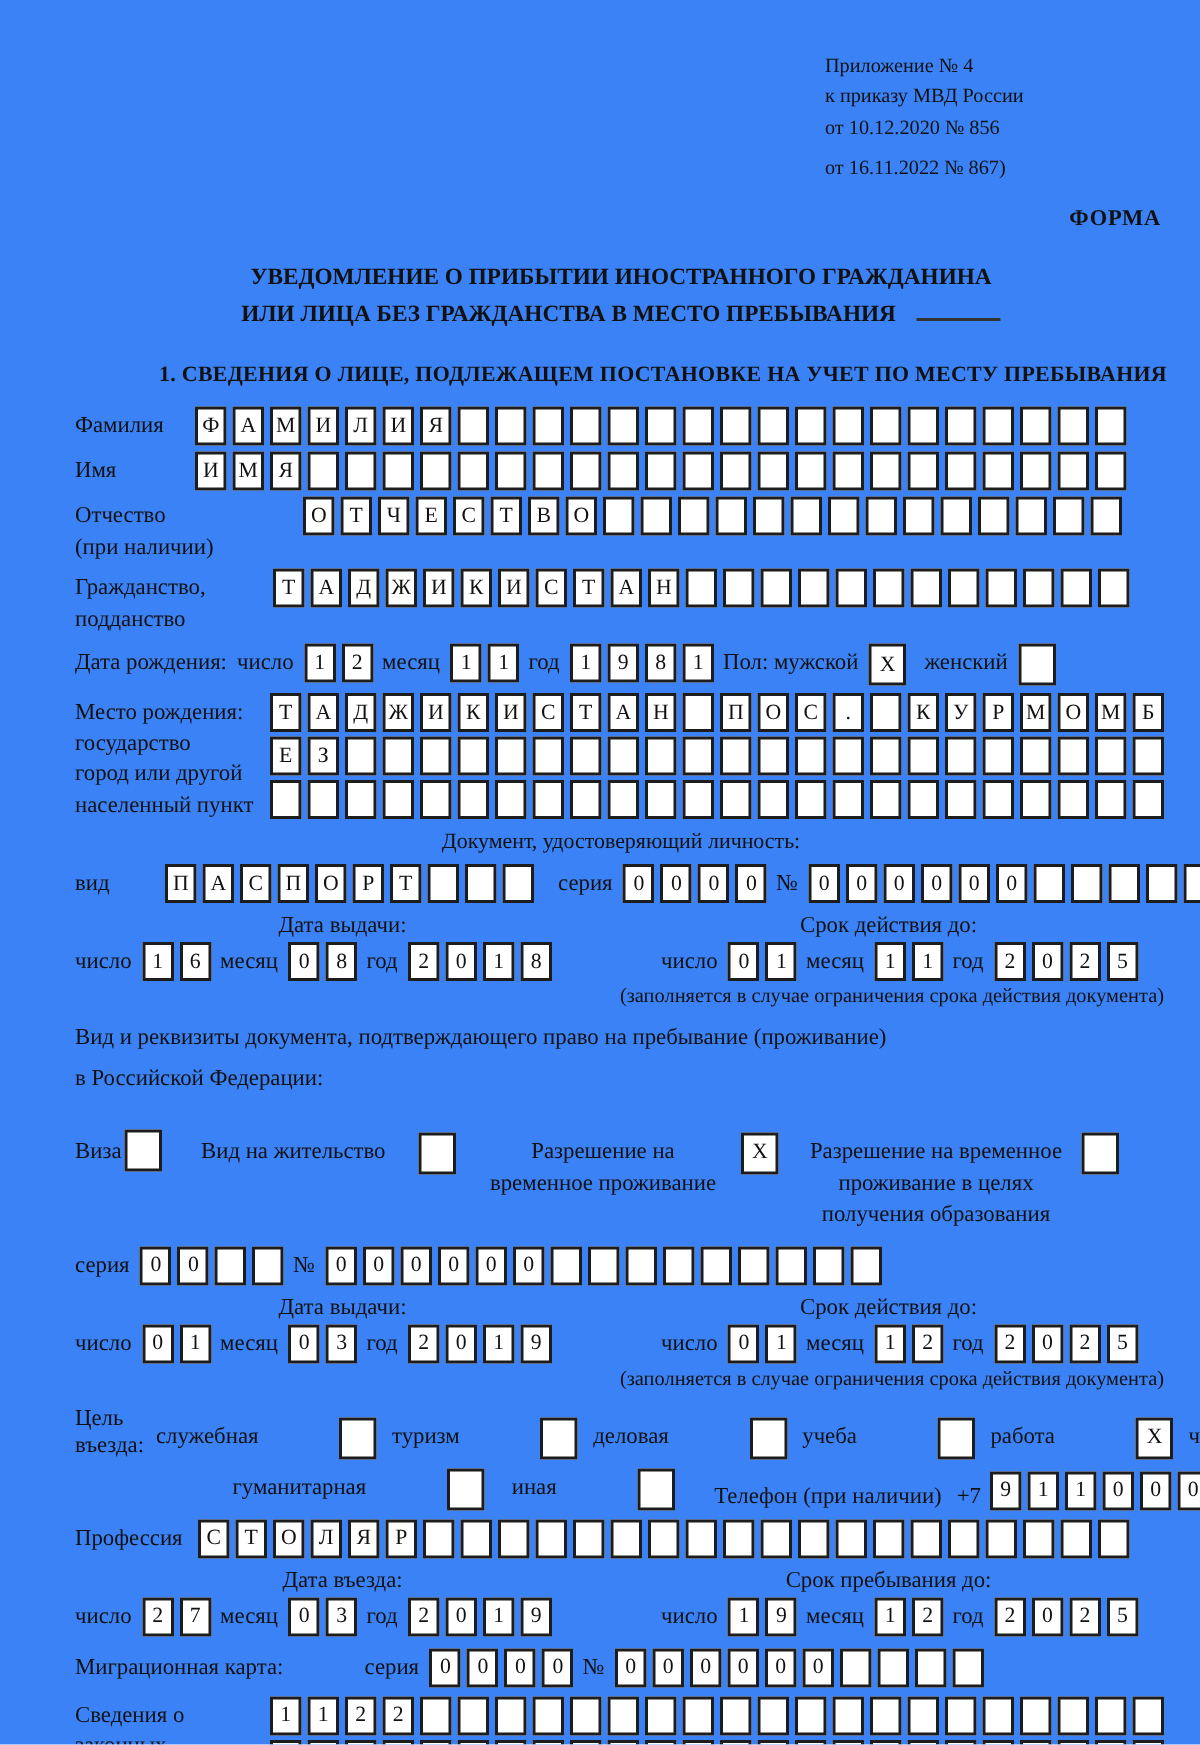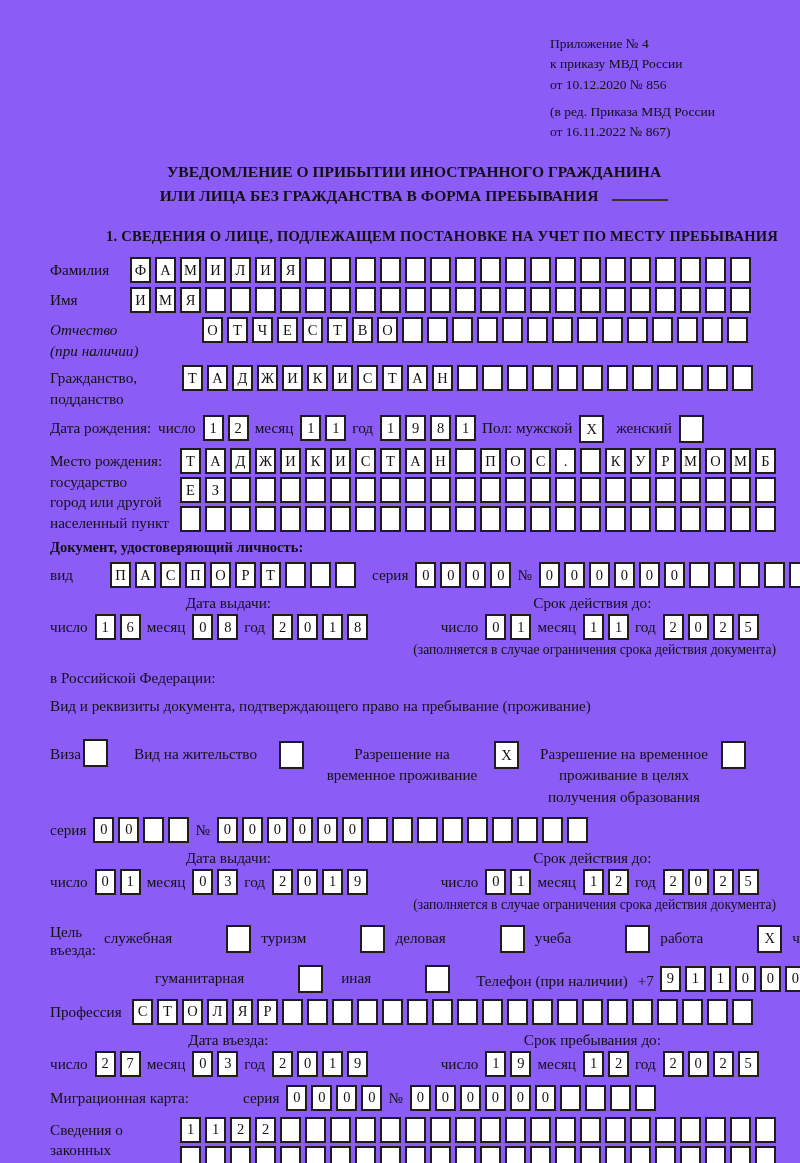--- a/index.html
+++ b/index.html
@@ -1,33 +1,33 @@
 <!DOCTYPE html>
 <html><head>
 <meta charset="utf-8">
 <style>
   html,body{margin:0;padding:0;background:#fff;}
   body{width:800px;font-family:"Liberation Serif","DejaVu Serif",serif;color:#111;}
   .page{position:relative;width:800px;height:1163px;box-sizing:border-box;
-        padding:34px 22px 0 50px;overflow:hidden;background:#8b5cf6;}
+        padding:34px 22px 0 50px;overflow:hidden;background:#3b82f6;}
 
   
   .annex{margin-left:auto;width:228px;font-size:13.5px;line-height:1.5;}
   .annex .edit{margin-top:7px;}
   .forma{text-align:right;font-weight:bold;font-size:15px;margin:16px 4px 0 0;letter-spacing:.5px;}
 
   
   .title{margin-top:18px;text-align:center;font-weight:bold;font-size:15.5px;line-height:1.55;}
   .blank{display:inline-block;width:56px;height:15px;border-bottom:2.2px solid #333;margin-left:14px;}
   .sect{margin-top:20px;margin-bottom:12px;text-align:right;font-weight:bold;font-size:14.6px;letter-spacing:.2px;}
 
   
   .frow{display:flex;align-items:flex-start;margin-bottom:4px;flex-wrap:nowrap;}
   .flabel{font-size:15.2px;line-height:1.35;flex:none;padding-top:3px;}
-  .w80{width:80px;} .w108{width:108px;} .w130{width:130px;} .w152{width:152px;font-style:italic;} .w132{width:132px;}
+  .w80{width:80px;} .w108{width:108px;} .w130{width:130px;} .w152{width:152px;} .w132{width:132px;}
   .col{display:flex;flex-direction:column;}
   .col .boxes{margin-bottom:3px;}
 
   .boxes{display:inline-flex;flex-wrap:nowrap;flex:none;}
   .cell{display:inline-flex;align-items:center;justify-content:center;box-sizing:border-box;
         width:21px;height:26px;border:2px solid #1d1d1d;margin-right:4px;flex:none;
         font-size:14.5px;background:#fff;}
   .big .cell{width:25px;height:28px;margin-right:0;}
 
   
@@ -48,46 +48,46 @@
   .opts{display:flex;align-items:flex-start;margin:20px 0 10px 0;}
   .opt{display:flex;align-items:flex-start;flex:none;}
   .opt .olabel{font-size:15.2px;line-height:1.4;padding-top:4px;}
   .opt .centered{text-align:center;}
   .gap2{margin-left:26px;} .gap3{margin-left:14px;} .gap4{margin-left:16px;}
   .bx{margin-left:8px;margin-top:2px;}
   .opt .tight{margin-left:2px;}
   .wrap165{width:168px;} .wrap180{width:178px;}
 
   
-  .purp{display:flex;align-items:center;flex-wrap:nowrap;margin-bottom:6px;}
+  .purp{display:flex;align-items:flex-end;flex-wrap:nowrap;margin-bottom:6px;}
   .purp .p{display:flex;align-items:flex-start;margin-right:10px;flex:none;gap:48px;}
   .purp .p .olabel{font-size:15.2px;padding-top:4px;margin-right:6px;}
   .indent{margin-left:105px;}
   .phone-label{font-size:15.2px;padding-top:4px;margin:0 10px 0 16px;flex:none;}
   .phone-prefix{font-size:15.2px;padding-top:4px;margin-right:6px;flex:none;}
-  .heading-c{text-align:left;font-weight:bold;font-size:14.6px;margin:4px 0 6px 0;}
+  .heading-c{text-align:center;font-weight:normal;font-size:14.6px;margin:4px 0 6px 0;}
 </style>
 </head>
 <body>
 
 <div class="page">
 
   <div class="annex">
     <div>Приложение № 4</div>
     <div>к приказу МВД России</div>
     <div>от 10.12.2020 № 856</div>
     <div class="edit">
-      <div>(в ред. Приказа МВД России</div>
       <div>от 16.11.2022 № 867)</div>
     </div>
   </div>
+  <div class="forma">ФОРМА</div>
 
   <div class="title">
     <div>УВЕДОМЛЕНИЕ О ПРИБЫТИИ ИНОСТРАННОГО ГРАЖДАНИНА</div>
-    <div><span>ИЛИ ЛИЦА БЕЗ ГРАЖДАНСТВА В ФОРМА ПРЕБЫВАНИЯ</span><span class="blank"></span></div>
+    <div><span>ИЛИ ЛИЦА БЕЗ ГРАЖДАНСТВА В МЕСТО ПРЕБЫВАНИЯ</span><span class="blank"></span></div>
   </div>
   <div class="sect">1. СВЕДЕНИЯ О ЛИЦЕ, ПОДЛЕЖАЩЕМ ПОСТАНОВКЕ НА УЧЕТ ПО МЕСТУ ПРЕБЫВАНИЯ</div>
 
   <div class="frow">
     <div class="flabel w80">Фамилия</div>
     <div class="boxes">
         <span class="cell">Ф</span>
         <span class="cell">А</span>
         <span class="cell">М</span>
         <span class="cell">И</span>
@@ -408,22 +408,22 @@
             <span class="cell">0</span>
             <span class="cell">2</span>
             <span class="cell">5</span>
           </span>
       </div>
     </div>
   </div>
   <div class="note">(заполняется в случае ограничения срока действия документа)</div>
 
   <div class="intro">
+    <div>Вид и реквизиты документа, подтверждающего право на пребывание (проживание)</div>
     <div>в Российской Федерации:</div>
-    <div>Вид и реквизиты документа, подтверждающего право на пребывание (проживание)</div>
   </div>
 
   <div class="opts">
     <div class="opt">
       <span class="olabel">Виза</span>
       <span class="boxes big tight">
           <span class="cell"></span>
         </span>
     </div>
     <div class="opt gap2">

